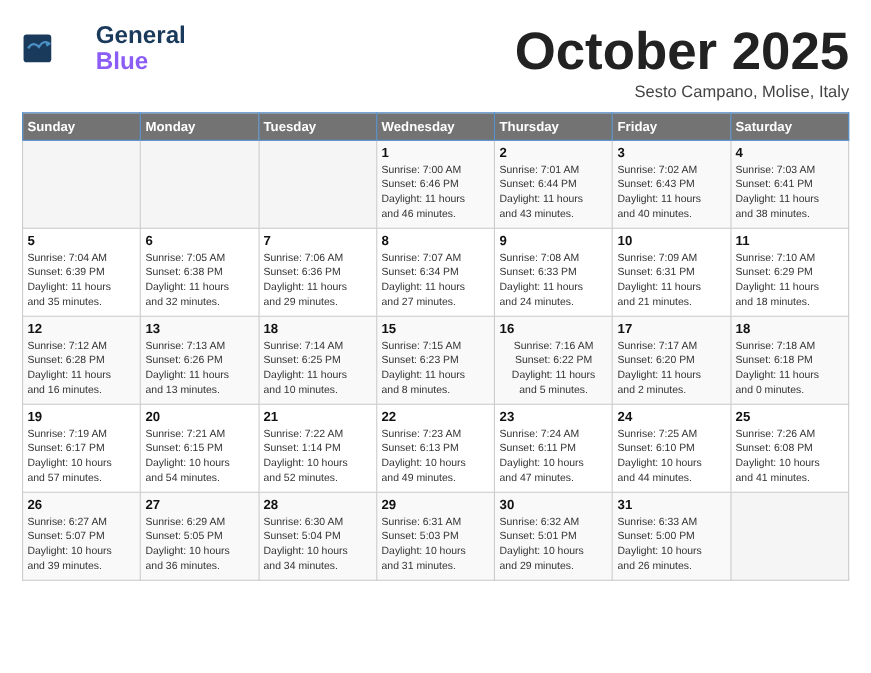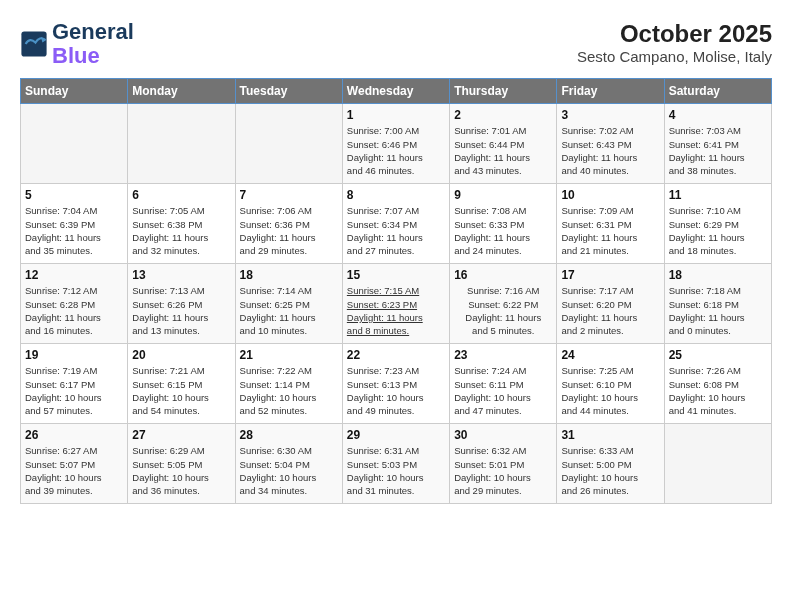--- a/index.html
+++ b/index.html
@@ -12,40 +12,41 @@
     }
     .header-area {
       display: flex;
       align-items: flex-start;
       justify-content: space-between;
       margin-bottom: 10px;
     }
     .logo {
       display: flex;
       align-items: center;
+      gap: 35px;
     }
     .logo-text {
       font-size: 22px;
       font-weight: bold;
       color: #1a3a5c;
       line-height: 1.1;
     }
     .logo-text span {
       color: #8b5cf6;
     }
     .logo-icon {
       width: 28px;
       height: 28px;
       margin-right: 4px;
     }
     .title-area {
       text-align: right;
     }
     .month-title {
-      font-size: 24px;
+      font-size: 48px;
       font-weight: bold;
       color: #222;
     }
     .subtitle {
       font-size: 15px;
       color: #444;
     }
     .calendar {
       width: 100%;
       border-collapse: collapse;
@@ -224,21 +225,21 @@
         </td>
         <td>
           <span class="day-num">18</span>
           <div class="day-info" style="white-space: pre-line;">Sunrise: 7:14 AM
 Sunset: 6:25 PM
 Daylight: 11 hours
 and 10 minutes.</div>
         </td>
         <td>
           <span class="day-num">15</span>
-          <div class="day-info" style="white-space: pre-line; text-decoration: underline;">Sunrise: 7:15 AM
+          <div class="day-info" style="white-space: pre-line;">Sunrise: 7:15 AM
 Sunset: 6:23 PM
 Daylight: 11 hours
 and 8 minutes.</div>
         </td>
         <td>
           <span class="day-num">16</span>
           <div class="day-info" style="white-space: pre-line; text-align: center;">Sunrise: 7:16 AM
 Sunset: 6:22 PM
 Daylight: 11 hours
 and 5 minutes.</div>

